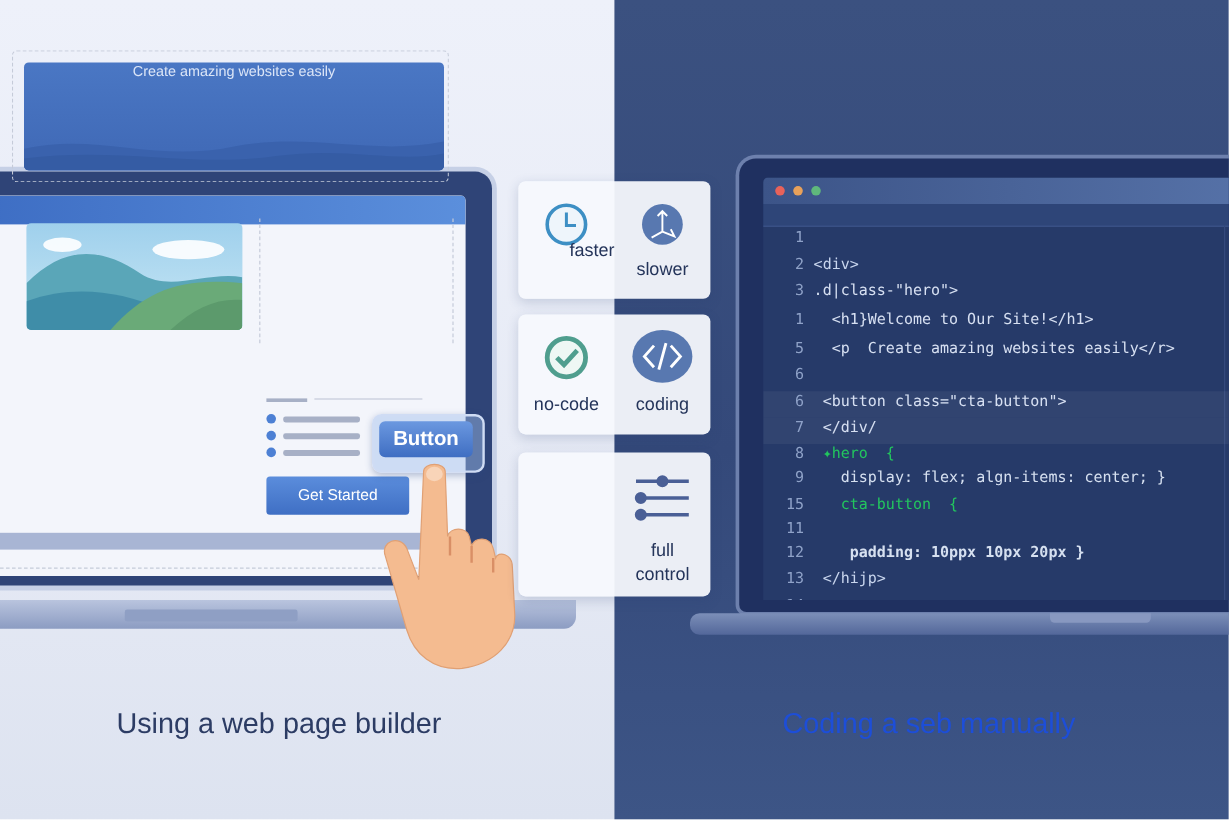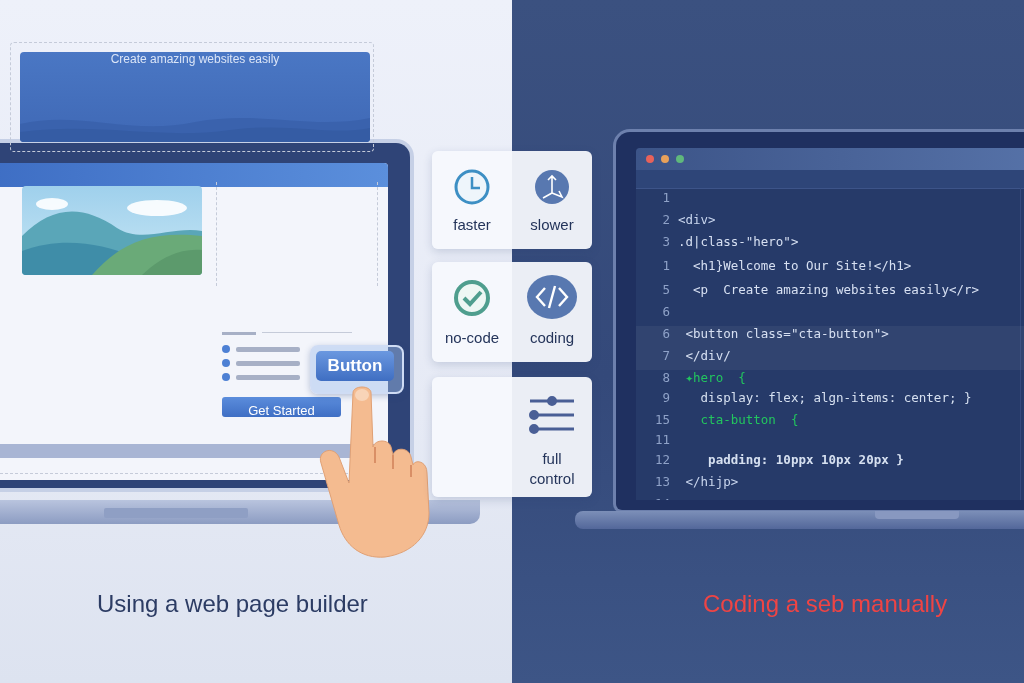--- a/index.html
+++ b/index.html
@@ -14,21 +14,21 @@
   .hero-frame { position:absolute; left:10px; top:42px; width:362px; height:108px; border:1px dashed #c5cbd9; border-radius:4px; }
   .hero { position:absolute; left:20px; top:52px; width:350px; height:90px; background:linear-gradient(180deg,#4a77c4,#3f68b5); border-radius:4px; color:#fff; text-align:center; overflow:hidden; }
   .hero .wave { position:absolute; left:0; bottom:0; width:100%; height:36px; }
   .hero h1 { position:relative; margin:18px 0 2px; font-size:19px; font-weight:bold; font-family:"Liberation Sans", sans-serif; }
   .hero p { position:relative; margin:0; font-size:12px; color:#dbe5f7; font-family:"Liberation Sans", sans-serif; }
   .img-frame { position:absolute; left:22px; top:186px; width:180px; height:89px; border-radius:4px; overflow:hidden; background:linear-gradient(180deg,#9fd0ec,#c8e7f5); }
   .col-frame { position:absolute; left:216px; top:182px; width:160px; height:104px; border-left:1px dashed #c5cbd9; border-right:1px dashed #c5cbd9; }
   .bullet-row { position:absolute; left:232px; width:70px; height:6px; }
   .bullet-row .dot { position:absolute; left:-10px; top:-1px; width:8px; height:8px; border-radius:50%; background:#4d80d4; }
   .bullet-row .line { position:absolute; left:4px; top:1px; width:64px; height:5px; background:#a7b0c6; border-radius:2px; }
-  .get-started { position:absolute; left:232px; top:254px; width:119px; height:20px; background:linear-gradient(180deg,#5b8ddc,#3f6fc4); border-radius:3px; color:#fff; font-size:13px; text-align:center; line-height:26px; border:none; font-family:"Liberation Sans", sans-serif; }
+  .get-started { position:absolute; left:232px; top:254px; width:119px; height:32px; background:linear-gradient(180deg,#5b8ddc,#3f6fc4); border-radius:3px; color:#fff; font-size:13px; text-align:center; line-height:26px; border:none; font-family:"Liberation Sans", sans-serif; }
   .lap-base-left { position:absolute; left:-10px; top:500px; width:490px; height:24px; background:linear-gradient(180deg,#b9c4de,#8c9cc2); border-radius:0 0 10px 0; }
   .lap-base-left .notch { position:absolute; left:114px; top:8px; width:144px; height:10px; background:#8f9fc4; border-radius:2px; }
   .drag-button { position:absolute; left:310px; top:345px; width:90px; height:45px; border:2px solid #cfdcf4; border-radius:8px; background:rgba(160,190,235,0.45); box-shadow:0 2px 6px rgba(40,70,130,0.3); }
   .drag-button .inner { position:absolute; left:4px; top:4px; width:78px; height:30px; background:linear-gradient(180deg,#6b98e0,#3f6ec2); border-radius:5px; color:#fff; font-size:17px; font-weight:bold; text-align:center; line-height:30px; font-family:"Liberation Sans", sans-serif; }
   .hand { position:absolute; left:315px; top:385px; width:120px; height:175px; }
 
   
   .card { position:absolute; left:432px; width:160px; background:rgba(247,249,253,0.94); border-radius:6px; box-shadow:0 3px 10px rgba(40,60,110,0.18); }
   .card .cell { position:absolute; top:0; width:80px; height:100%; text-align:center; }
   .card .cell.l { left:0; }
@@ -48,21 +48,21 @@
   .code-line.hl { background:rgba(255,255,255,0.05); }
   .tag { color:#c9d6ee; }
   .sel { color:#22c55e; }
   .prop { color:#d6e0f0; }
   .editor .vline { position:absolute; left:384px; top:40px; width:1px; height:312px; background:#34497c; }
   .lap-base-right { position:absolute; left:575px; top:511px; width:449px; height:18px; background:linear-gradient(180deg,#7c8fb8,#53679a); border-radius:8px 0 0 8px; }
   .lap-base-right .notch { position:absolute; left:300px; top:0; width:84px; height:8px; background:#8898c0; border-radius:0 0 4px 4px; }
 
   .caption { position:absolute; top:590px; font-size:24px; font-family:"Liberation Sans", sans-serif; }
   .caption.left { left:97px; color:#2c3c64; }
-  .caption.right { left:703px; color:#ef4444;text-align:right; }
+  .caption.right { left:652px; color:#1d4ed8;text-align:right; }
 </style>
 </head>
 <body>
 
 <div class="half-left"></div>
 <div class="half-right"></div>
 
 <div class="lap-left">
   <div class="screen">
     <div class="topbar"></div>
@@ -116,21 +116,21 @@
   <ellipse cx="47" cy="10" rx="7" ry="6" fill="#f8d4b8"></ellipse>
   <path d="M60 62 L60 78 M78 70 L78 84 M96 80 L96 92" stroke="#d98f66" stroke-width="2" fill="none"></path>
 </svg>
 
 <div class="card" style="top:151px;height:98px;">
   <div class="cell l">
     <svg class="icon" style="top:16px;" viewBox="0 0 40 40">
       <circle cx="20" cy="20" r="16" fill="#eef5fb" stroke="#3d8fc4" stroke-width="3"></circle>
       <path d="M20 10 L20 21 L28 21" stroke="#3d8fc4" stroke-width="2.5" fill="none"></path>
     </svg>
-    <div class="label" style="top:64px;">faster</div>
+    <div class="label" style="top:48px;text-align:right;">faster</div>
   </div>
   <div class="cell r">
     <svg class="icon" style="top:16px;" viewBox="0 0 40 40">
       <circle cx="20" cy="20" r="17" fill="#5878b0"></circle>
       <path d="M20 26 L20 9 M16 13 L20 9 L24 13 M20 26 L11 31 M20 26 L30 30 L27 24" stroke="#ffffff" stroke-width="1.6" fill="none"></path>
     </svg>
     <div class="label" style="top:64px;">slower</div>
   </div>
 </div>
 

